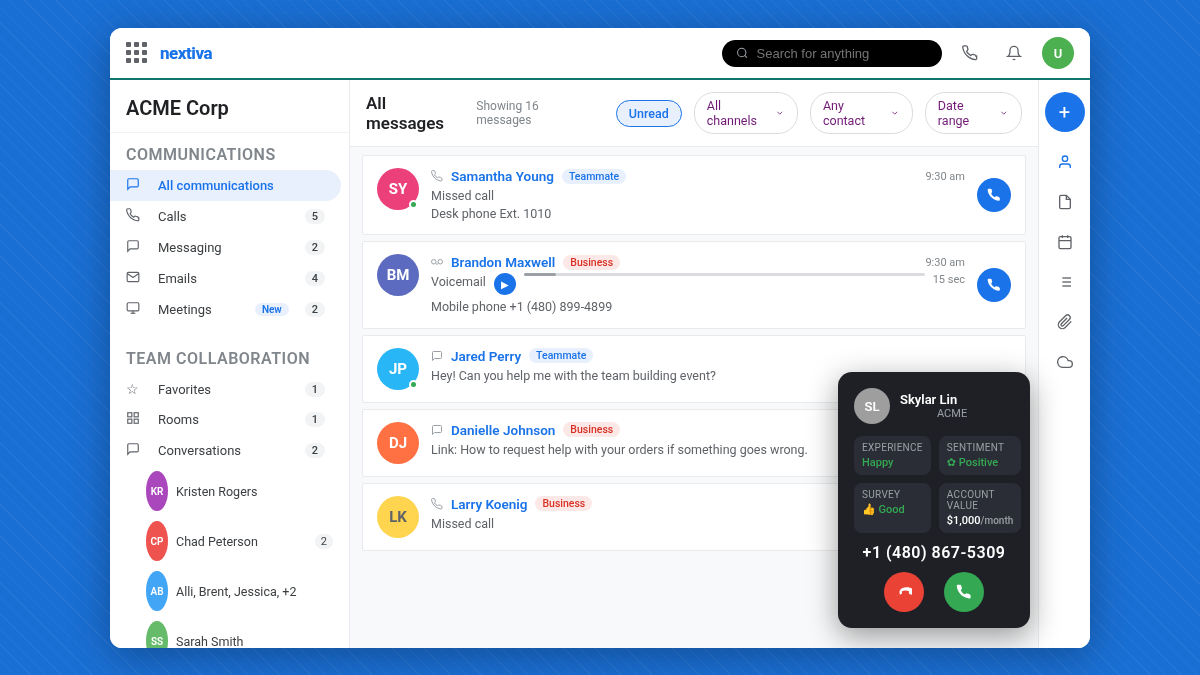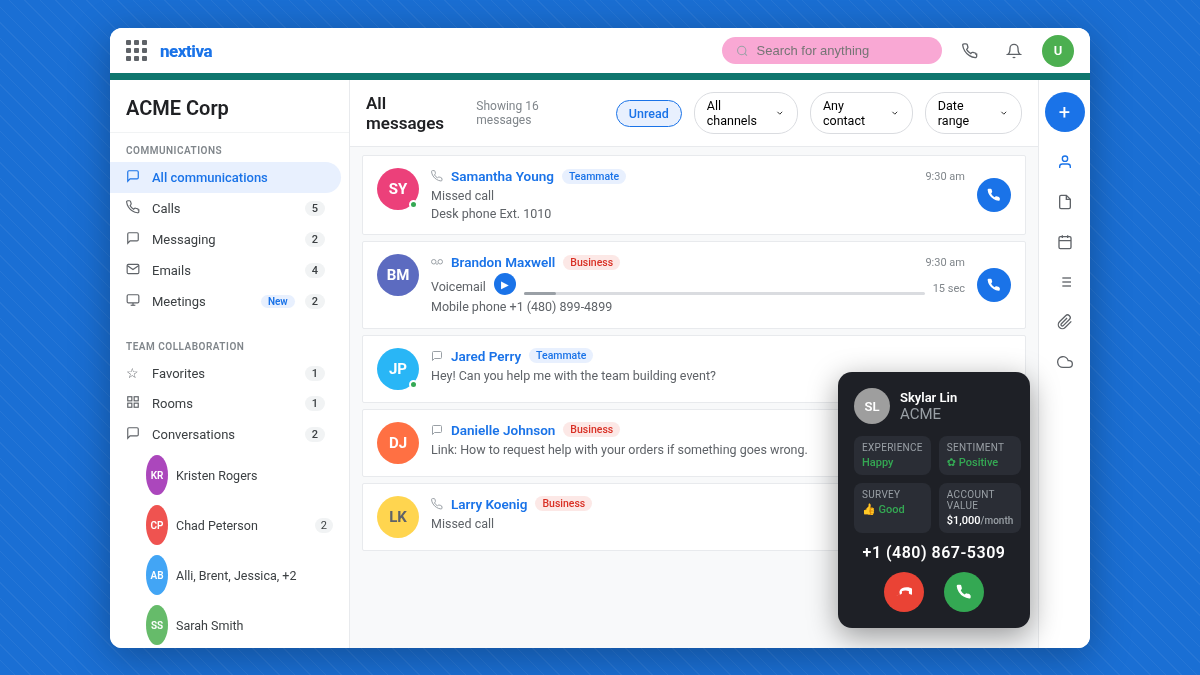--- a/index.html
+++ b/index.html
@@ -37,21 +37,21 @@
       overflow: hidden;
       box-shadow: 0 8px 40px rgba(0,0,0,0.3);
       display: flex;
       flex-direction: column;
     }
 
     
     .topbar {
       height: 52px;
       background: #fff;
-      border-bottom: 7px solid #0f766e;
+      border-bottom: 2px solid #0f766e;
       display: flex;
       align-items: center;
       padding: 0 16px;
       flex-shrink: 0;
       gap: 12px;
     }
     .topbar-grid-icon {
       display: grid;
       grid-template-columns: repeat(3,6px);
       grid-template-rows: repeat(3,6px);
@@ -70,21 +70,21 @@
       gap: 6px;
       font-weight: 700;
       font-size: 18px;
       color: #1a73e8;
       letter-spacing: -0.5px;
     }
     .topbar-spacer { flex: 1; }
     .search-bar {
       display: flex;
       align-items: center;
-      background: #f9a8d4;
+      background: #000000;
       border-radius: 24px;
       padding: 6px 14px;
       gap: 8px;
       width: 220px;
     }
     .search-bar input {
       border: none;
       background: transparent;
       outline: none;
       font-size: 13px;
@@ -135,36 +135,36 @@
     }
     .sidebar-header {
       padding: 16px 16px 12px;
       font-size: 20px;
       font-weight: 600;
       color: #202124;
       border-bottom: 1px solid #f1f3f4;
     }
     .sidebar-section-title {
       padding: 12px 16px 6px;
-      font-size: 10px;
+      font-size: 16px;
       font-weight: 600;
       color: #80868b;
       text-transform: uppercase;
       letter-spacing: 0.5px;
     }
     .sidebar-item {
       display: flex;
       align-items: center;
       padding: 7px 16px;
       cursor: pointer;
       font-size: 13px;
       color: #3c4043;
       border-radius: 0 24px 24px 0;
       margin-right: 8px;
-      gap: 10px;
+      gap: 16px;
       position: relative;
     }
     .sidebar-item.active { background: #e8f0fe; color: #1a73e8; font-weight: 500; }
     .sidebar-item-icon { color: #5f6368; font-size: 14px; width: 16px; }
     .sidebar-item.active .sidebar-item-icon { color: #1a73e8; }
     .sidebar-item-label { flex: 1; }
     .sidebar-badge {
       background: #f1f3f4;
       border-radius: 10px;
       padding: 1px 7px;
@@ -278,21 +278,21 @@
     }
     .header-spacer { flex: 1; }
     .filter-btn {
       display: flex;
       align-items: center;
       gap: 4px;
       padding: 5px 12px;
       border: 1.5px solid #dadce0;
       border-radius: 20px;
       font-size: 12.5px;
-      color: #000000;
+      color: #701a75;
       cursor: pointer;
       background: #fff;
     }
     .filter-btn.active {
       background: #e8f0fe;
       border-color: #1a73e8;
       color: #1a73e8;
       font-weight: 500;
     }
 
@@ -378,21 +378,21 @@
       align-items: center;
       justify-content: center;
       color: #fff;
       font-size: 14px;
       cursor: pointer;
       flex-shrink: 0;
       align-self: center;
     }
     .voicemail-row {
       display: flex;
-      align-items: flex-end;
+      align-items: flex-start;
       gap: 8px;
       margin-bottom: 3px;
     }
     .play-btn {
       width: 22px;
       height: 22px;
       border-radius: 50%;
       background: #1a73e8;
       display: flex;
       align-items: center;
@@ -447,22 +447,23 @@
       background: #9e9e9e;
       flex-shrink: 0;
       overflow: hidden;
     }
     .call-popup-name {
       font-size: 13px;
       font-weight: 600;
       color: #fff;
     }
     .call-popup-company {
-      font-size: 15px;
+      font-size: 11px;
       color: #9aa0a6;
+      margin-left: 37px;
     }
     .call-info-grid {
       display: grid;
       grid-template-columns: 1fr 1fr;
       gap: 8px;
       margin-bottom: 10px;
     }
     .call-info-item {
       background: #2a2d35;
       border-radius: 8px;

